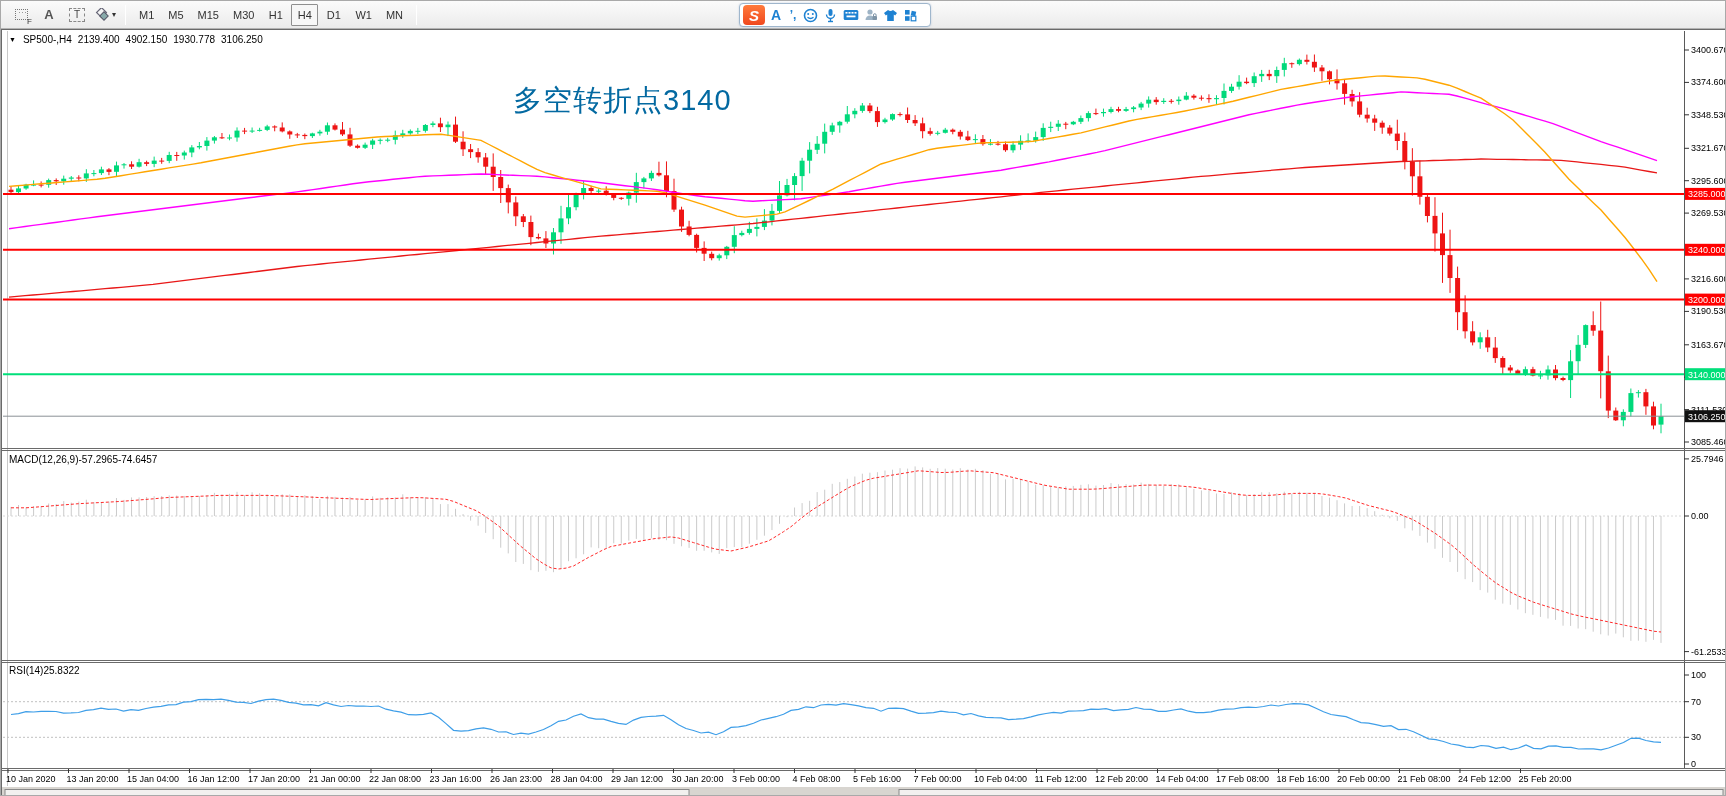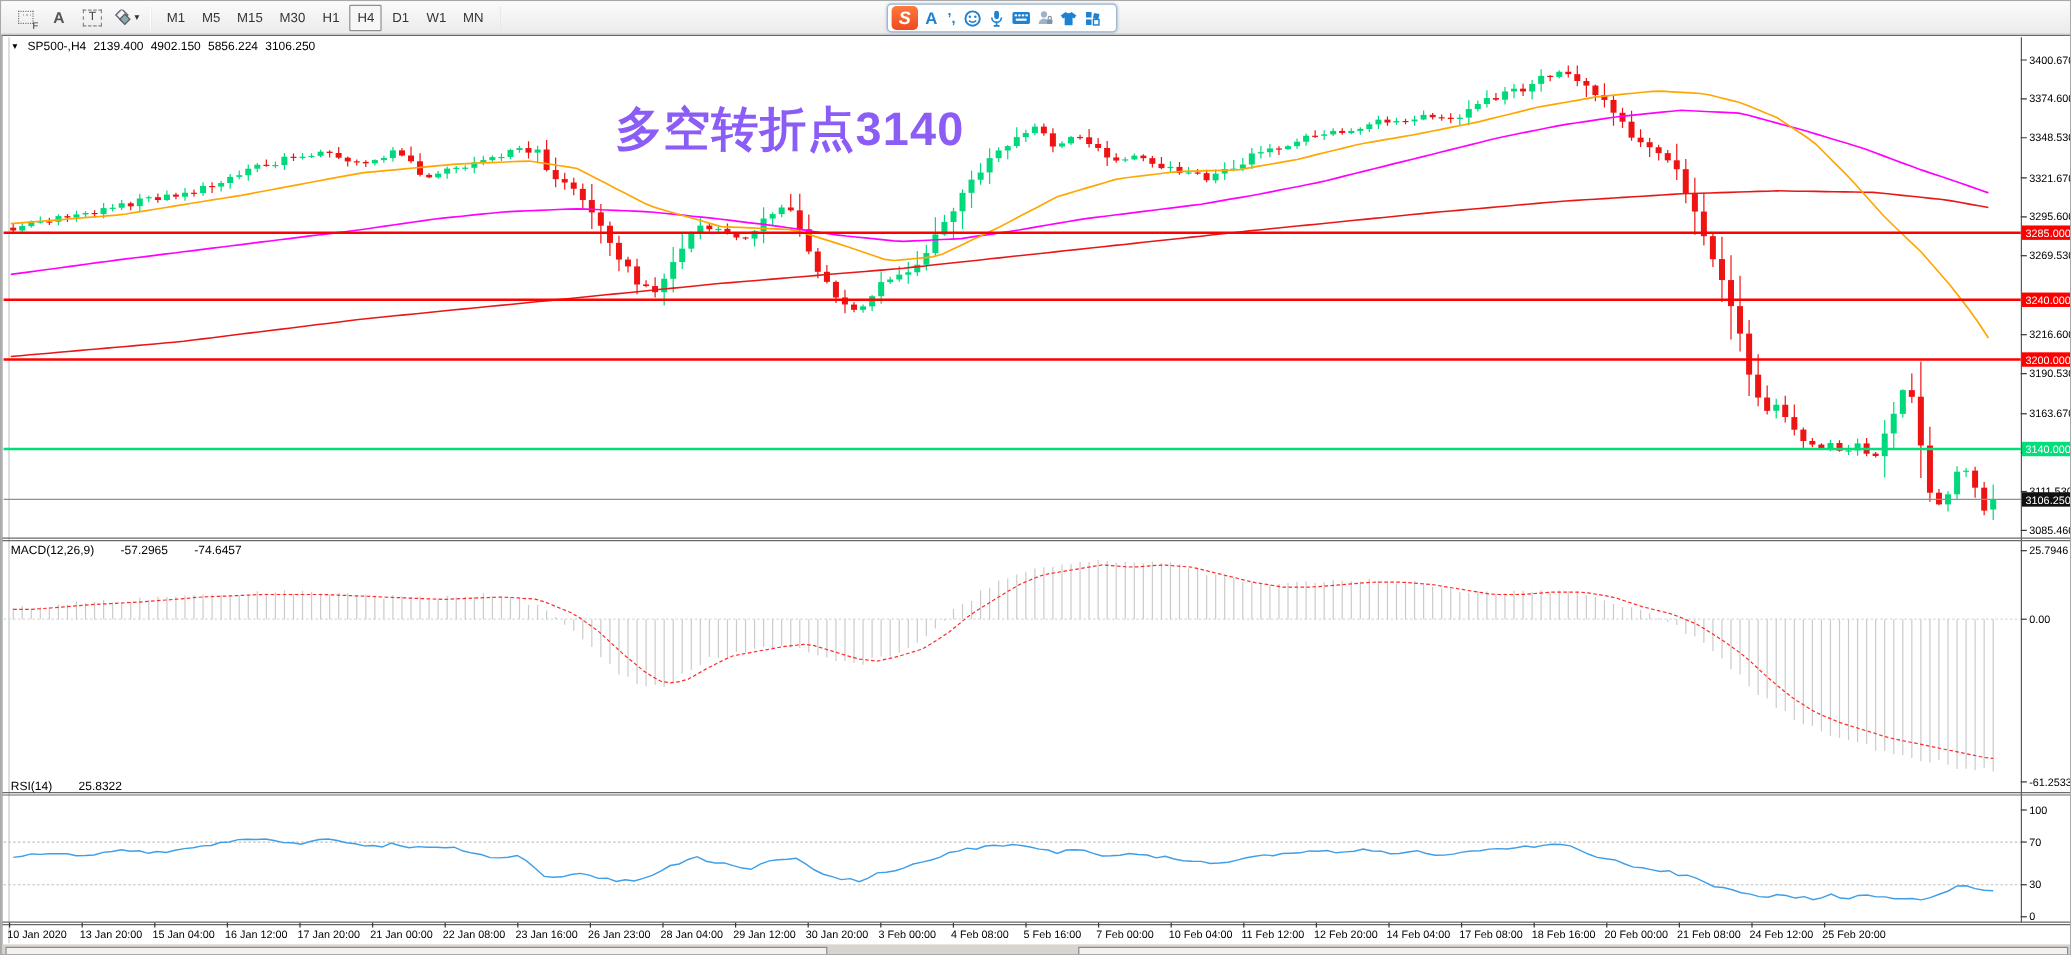--- a/index.html
+++ b/index.html
@@ -24,24 +24,24 @@
 .slogo{width:22px;height:20px;background:linear-gradient(#ff7a3c,#f0481e);color:#fff;font-weight:bold;font-style:italic;font-size:15px;border-radius:4px;display:flex;align-items:center;justify-content:center}
 .ime-a{color:#1e82d2;font-weight:bold;font-size:14px;width:16px;text-align:center}
 .ime-punct{color:#1e82d2;font-weight:bold;font-size:12px;width:12px;text-align:center}
 .ime-ic{width:17px;height:17px;display:flex;align-items:center;justify-content:center}
 
 .chart-window{position:absolute;top:28px;left:0;width:1726px;height:768px;background:#fff}
 #chart-svg{position:absolute;left:0;top:0}
 .overlay{position:absolute;color:#000;white-space:nowrap}
 .chart-title{left:8px;top:5px;font-size:10px;font-weight:normal;display:flex;gap:6px;align-items:center}
 .chart-title .tri{font-size:7px;margin-right:1px}
-.annotation{left:512px;top:52px;font-size:39px;font-weight:bold;color:#8b5cf6;letter-spacing:1px}
-.ind-label{font-size:10px;display:flex;gap:22px}
+.annotation{left:512px;top:52px;font-size:29px;font-weight:normal;color:#0369a1;letter-spacing:1px}
+.ind-label{font-size:10px;display:flex;gap:0}
 .macd-label{left:8px;top:425px}
-.rsi-label{left:8px;top:621px}
+.rsi-label{left:8px;top:636px}
 </style>
 </head>
 <body>
 
 <div class="app">
 
   <div class="toolbar">
     <div class="tbtn">
       <span class="dotted-grid"></span>
       <span class="sub-f">F</span>
@@ -931,21 +931,21 @@
         <rect x="1" y="758" width="1724" height="9" fill="#d8d5d0"></rect>
         <rect x="4" y="760.5" width="684" height="10" fill="#f2f1ef" stroke="#8a8a8a"></rect>
         <rect x="898" y="760.5" width="824" height="10" fill="#f2f1ef" stroke="#8a8a8a"></rect>
       </svg>
 
     <div class="overlay chart-title">
       <span class="tri">▼</span>
       <span>SP500-,H4</span>
       <span>2139.400</span>
       <span>4902.150</span>
-      <span>5856.224</span>
+      <span>1930.778</span>
       <span>3106.250</span>
     </div>
 
     <div class="overlay annotation">多空转折点3140</div>
 
     <div class="overlay ind-label macd-label">
       <span>MACD(12,26,9)</span>
       <span>-57.2965</span>
       <span>-74.6457</span>
     </div>

